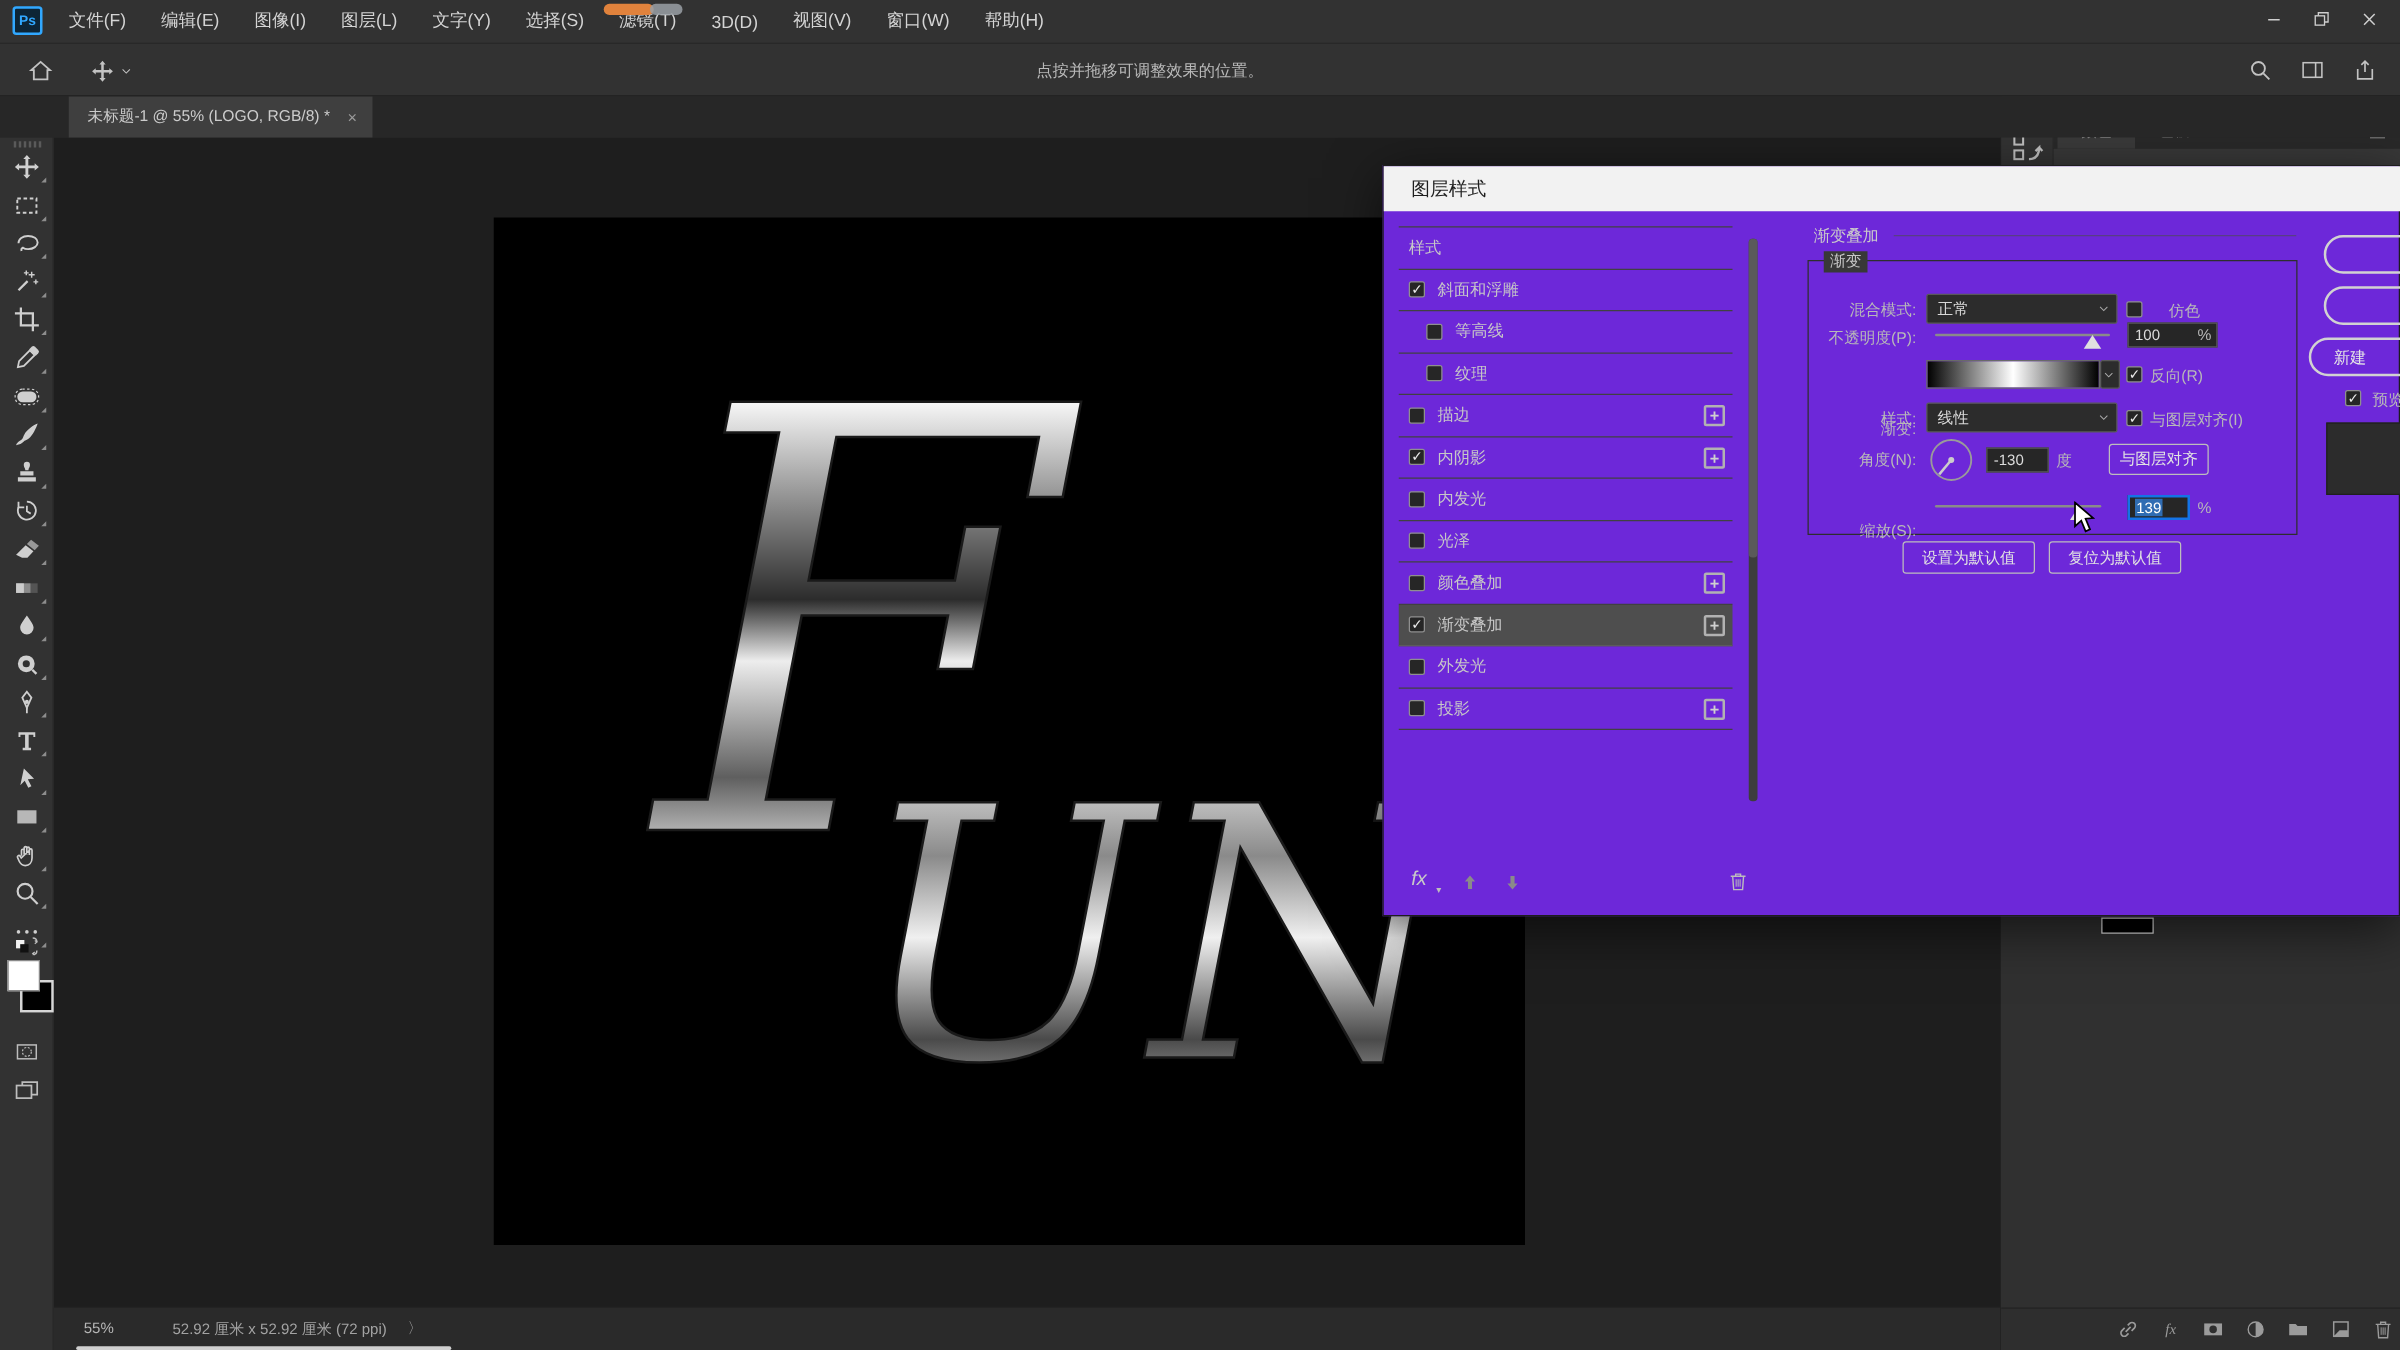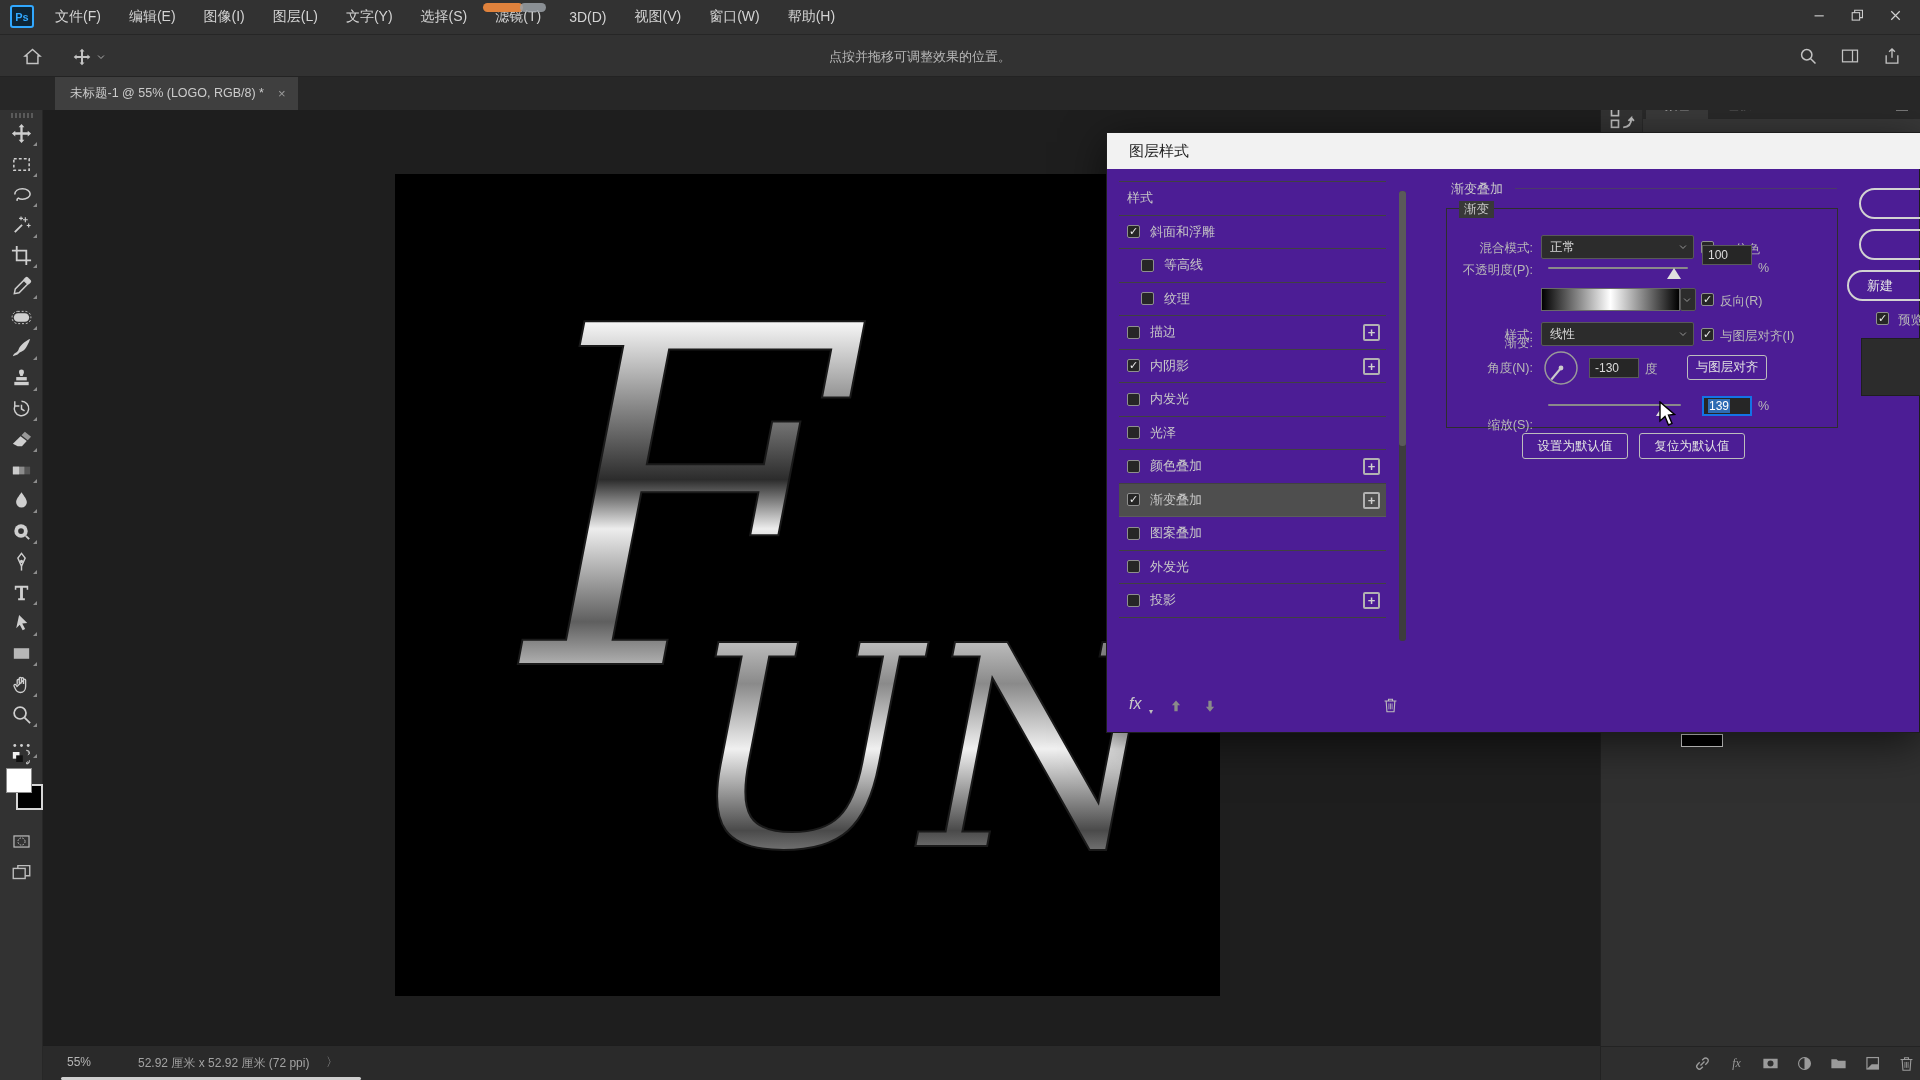--- a/index.html
+++ b/index.html
@@ -76,21 +76,21 @@
   .ptab.active{background:#3a3a3a;color:#d9d9d9;}
   .ptab.inactive{color:#8f8f8f;}
   #panel-menu-ic{position:absolute;right:10px;top:5px;width:18px;height:18px;color:#a9a9a9;}
   #panel-body-sliver{position:absolute;left:42px;top:42px;width:278px;height:20px;background:#383838;}
   #below-dialog{position:absolute;left:0;top:656px;width:320px;height:347px;background:#303030;}
   #color-swatch-peek{position:absolute;left:80px;top:1px;width:42px;height:13px;background:#000;border:1px solid #e6e6e6;}
   #layers-footer{position:absolute;left:0;top:969px;width:320px;height:34px;background:#2e2e2e;border-top:1px solid #232323;}
   #layers-footer .lf-ic{position:absolute;top:7px;width:19px;height:19px;color:#9b9b9b;}
 
   
-  #dialog{position:absolute;left:1106px;top:132px;width:814px;height:601px;background:#4c1d95;
+  #dialog{position:absolute;left:1106px;top:132px;width:814px;height:601px;background:#6d28d9;
     border:1px solid #1d1d1d;box-shadow:0 10px 40px rgba(0,0,0,.6);z-index:10;}
   #dlg-titlebar{position:absolute;left:0;top:0;width:814px;height:36px;background:#f2f2f2;}
   #dlg-title{position:absolute;left:22px;top:9px;color:#1f1f1f;font-size:15px;}
 
   #style-list{position:absolute;left:12px;top:48px;width:267px;border-top:1px solid #414141;}
   .sl-row{position:relative;height:33.5px;border-bottom:1px solid #414141;display:flex;align-items:center;
     color:#c7c7c7;font-size:13px;padding-left:8px;}
   .sl-row.selected{background:#4e4e4e;border-bottom-color:#5c5c5c;}
   .sl-row .lbl{margin-left:10px;}
   .sl-row.noncb .lbl{margin-left:0;}
@@ -556,24 +556,20 @@
         <span class="lbl">颜色叠加</span>
         <span class="plus">+</span>
       </div>
       <div class="sl-row selected">
         <span class="cb checked"></span>
         <span class="lbl">渐变叠加</span>
         <span class="plus">+</span>
       </div>
       <div class="sl-row">
         <span class="cb"></span>
-        <span class="lbl">图案叠加</span>
-      </div>
-      <div class="sl-row">
-        <span class="cb"></span>
         <span class="lbl">外发光</span>
       </div>
       <div class="sl-row">
         <span class="cb"></span>
         <span class="lbl">投影</span>
         <span class="plus">+</span>
       </div>
     </div>
   <div id="list-scrollbar">
     <div id="list-scroll-thumb"></div>
@@ -612,21 +608,21 @@
           <path d="M5 8.5 12 15.5 19 8.5" fill="none" stroke="currentColor" stroke-width="2"></path>
         </svg>
       </span>
   </div>
   <div class="cb" style="position:absolute;left:594px;top:108px;"></div>
   <div class="set-label" style="left:613px;top:108px;width:40px;text-align:right;">仿色</div>
 
   <div class="set-label" style="left:316px;top:129px;">不透明度(P):</div>
   <div class="track" style="left:441px;top:134px;width:140px;"></div>
   <div class="tri" style="left:560px;top:135px;"></div>
-  <div class="num-field" style="left:595px;top:112px;width:50px;height:20px;">100</div>
+  <div class="num-field" style="left:595px;top:125px;width:72px;height:20px;">100</div>
   <div class="unit" style="left:651px;top:128px;">%</div>
 
   <div class="set-label" style="left:316px;top:159px;margin-top:43px;">渐变:</div>
   <div style="position:absolute;left:434px;top:155px;width:139px;height:23px;border:1px solid #696969;
        background:linear-gradient(90deg,#000 0%,#fff 50%,#000 100%);"></div>
   <div class="dd" style="left:573px;top:155px;width:16px;height:23px;padding:0;">
     <span class="chev" style="right:3px;">
         <svg viewBox="0 0 24 24" width="100%" height="100%">
           <path d="M5 8.5 12 15.5 19 8.5" fill="none" stroke="currentColor" stroke-width="2"></path>
         </svg>

